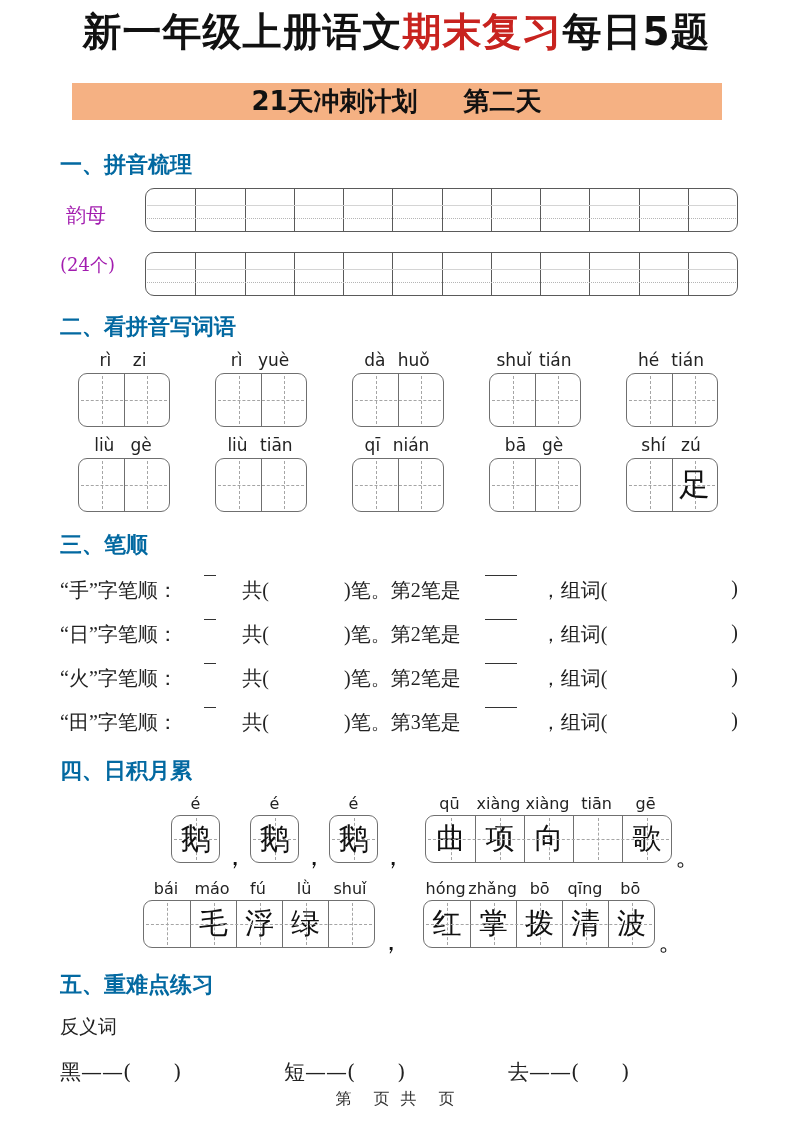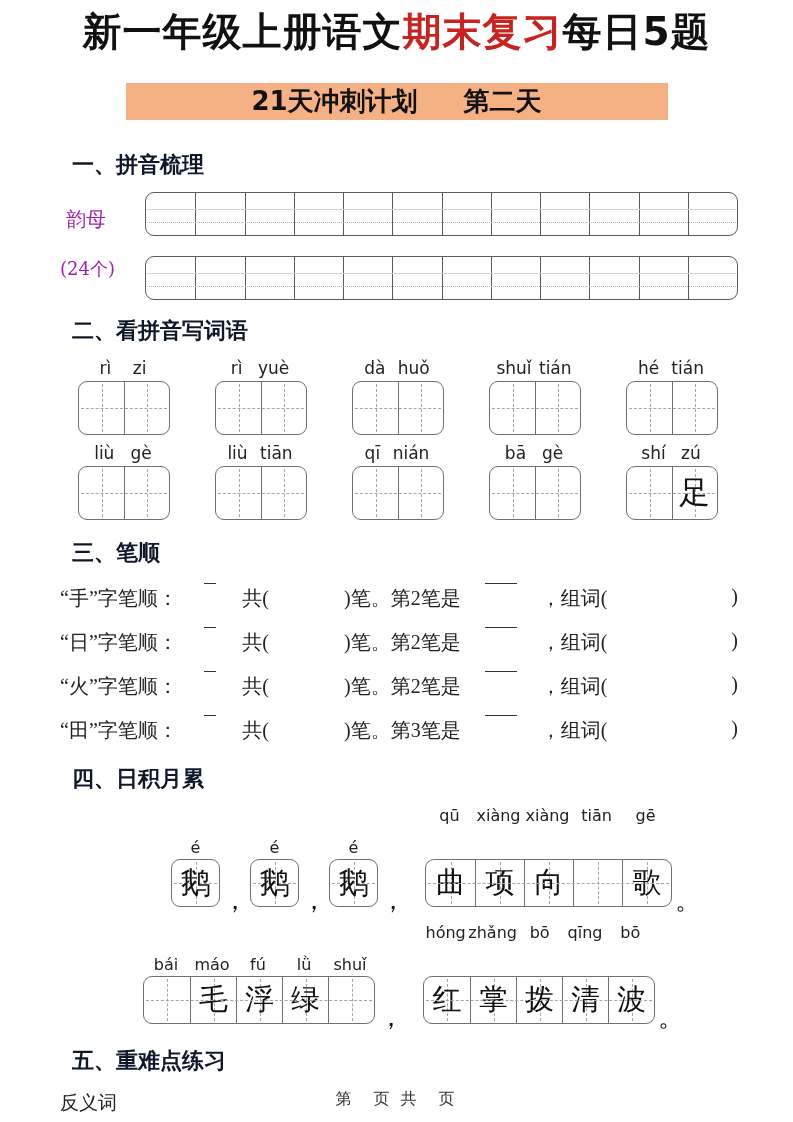--- a/index.html
+++ b/index.html
@@ -16,32 +16,32 @@
     margin:0;padding-top:5px;
     text-align:center;
     font-size:39px;font-weight:700;
     letter-spacing:1px;
     font-family:"DejaVu Sans",sans-serif;
     color:#111;
   }
   .title .hl{color:#c8231f;}
   
   .banner{
-    width:542px;height:37px;
+    width:650px;height:37px;
     margin:24px auto 0 auto;
     background:#f5b183;
     display:flex;align-items:center;justify-content:center;gap:46px;
     font-size:26px;font-weight:700;color:#111;
   }
   
   .content{margin:0 55px 0 60px;}
   .sec-heading{
     font-family:"DejaVu Serif",serif;
-    font-size:22px;font-weight:600;color:#0f172a;
-    margin:12px;
+    font-size:22px;font-weight:600;color:#0369a1;
+    margin:0;
   }
   .s1 .sec-heading{margin-top:30px;}
   .s2 .sec-heading{margin-top:16px;}
   .s3 .sec-heading{margin-top:18px;}
   .s4 .sec-heading{margin-top:20px;}
   .s5 .sec-heading{margin-top:22px;}
   
   .pinyin-block{display:flex;margin-top:8px;}
   .pinyin-labels{width:85px;font-family:"DejaVu Serif",serif;color:#a21caf;}
   .plabel-top{font-size:20px;margin-top:14px;padding-left:6px;}
@@ -95,21 +95,21 @@
   .poem-single{display:flex;flex-direction:column;align-items:center;width:47px;}
   .poem-py-one{font-size:16px;color:#222;margin-bottom:2px;}
   .box1{position:relative;width:47px;height:46px;border:1.5px solid #707070;border-radius:9px;background:#fff;}
   .b-vdash{position:absolute;left:50%;top:2px;bottom:2px;border-left:1px dashed #a5a5a5;}
   .b-hdash{position:absolute;top:50%;left:2px;right:2px;border-top:1px dashed #a5a5a5;}
   .box1-char{position:absolute;inset:0;display:flex;align-items:center;justify-content:center;
     font-size:30px;font-family:"DejaVu Serif",serif;color:#111;}
   .punct{font-size:26px;font-family:"DejaVu Serif",serif;color:#111;line-height:1;
     align-self:flex-end;transform:translateY(6px);margin:0 3px;}
   .poem-gridwrap{display:flex;flex-direction:column;}
-  .poem-gridwrap.ml{margin-left:16px;gap:32px;}
+  .poem-gridwrap.ml{margin-left:16px;}
   .poem-py-row{display:grid;grid-template-columns:repeat(5,1fr);text-align:center;
     font-size:16px;color:#222;margin-bottom:2px;}
   .grid5{position:relative;height:46px;border:1.5px solid #707070;border-radius:9px;
     display:grid;grid-template-columns:repeat(5,1fr);background:#fff;}
   .g5-wide{width:245px;} .g5-narrow{width:230px;}
   .pyw-wide{width:245px;} .pyw-narrow{width:230px;}
   .g5cell{position:relative;}
   .g5cell + .g5cell{border-left:1.2px solid #707070;}
   .g5-vdash{position:absolute;left:50%;top:2px;bottom:2px;border-left:1px dashed #a5a5a5;}
   .g5char{position:absolute;inset:0;display:flex;align-items:center;justify-content:center;

